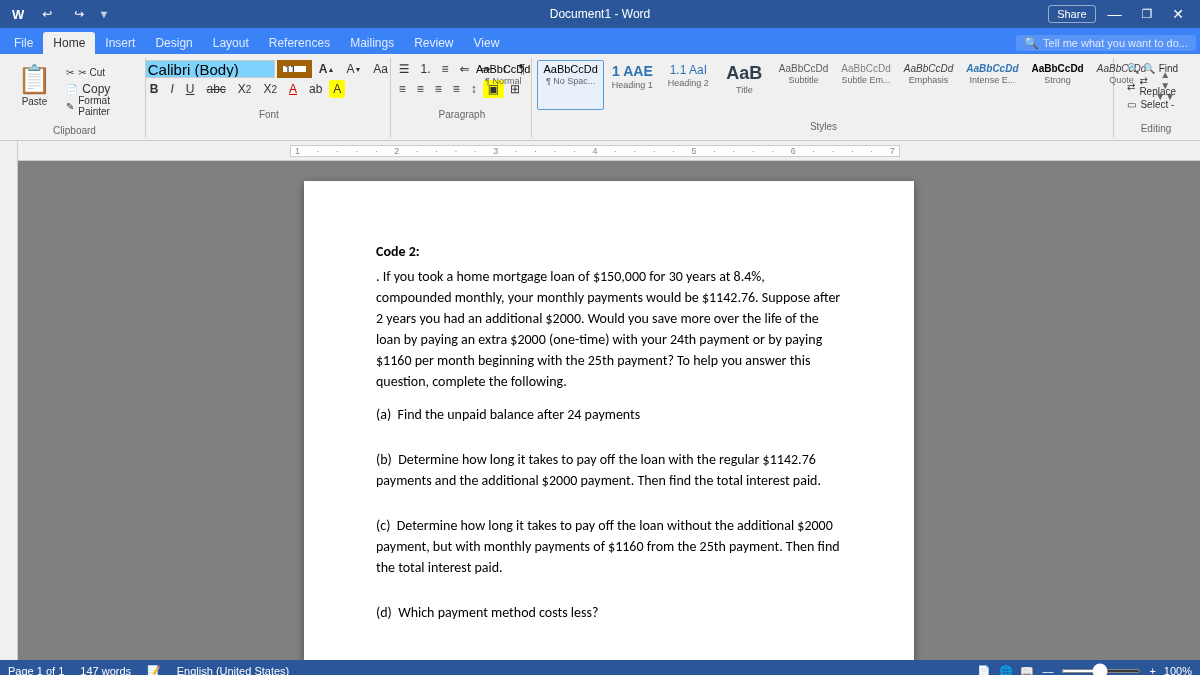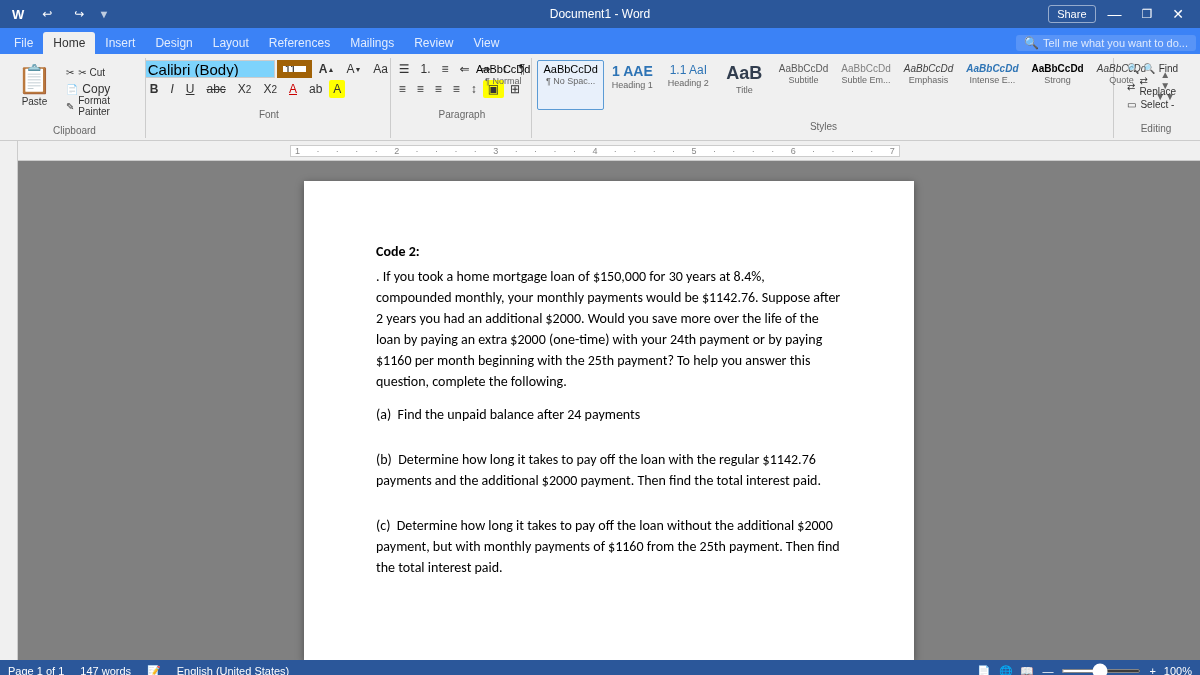--- a/index.html
+++ b/index.html
@@ -455,20 +455,21 @@
   <div class="left-ruler"></div>
   <div class="document-area">
     <div class="document-page">
       <p style="font-weight:bold;margin-bottom:4px;">Code 2:</p>
       <p style="margin-bottom:12px;">
         . If you took a home mortgage loan of $150,000 for 30 years at 8.4%, compounded monthly, your monthly payments would be $1142.76. Suppose after 2 years you had an additional $2000. Would you save more over the life of the loan by paying an extra $2000 (one-time) with your 24th payment or by paying $1160 per month beginning with the 25th payment? To help you answer this question, complete the following.
       </p>
       <p style="margin-bottom:24px;">(a)&nbsp;&nbsp;Find the unpaid balance after 24 payments</p>
       <p style="margin-bottom:24px;">(b)&nbsp;&nbsp;Determine how long it takes to pay off the loan with the regular $1142.76 payments and the additional $2000 payment. Then find the total interest paid.</p>
       <p style="margin-bottom:24px;">(c)&nbsp;&nbsp;Determine how long it takes to pay off the loan without the additional $2000 payment, but with monthly payments of $1160 from the 25th payment. Then find the total interest paid.</p>
+      <p>(d)&nbsp;&nbsp;Which payment method costs less?</p>
     </div>
   </div>
 </div>
 
 <div class="status-bar">
   <div class="status-left">
     <span>Page 1 of 1</span>
     <span>147 words</span>
     <span>📝</span>
     <span style="cursor:pointer;">English (United States)</span>

